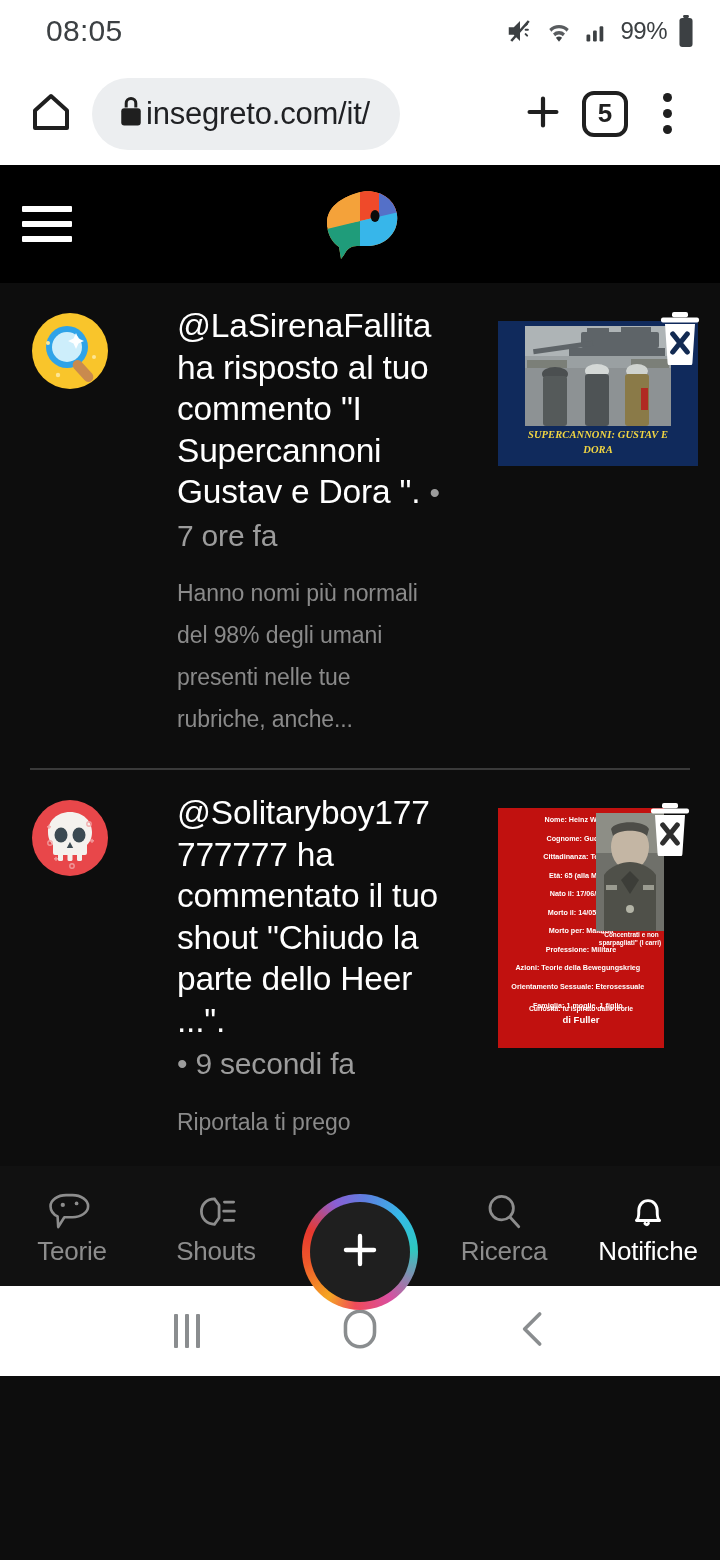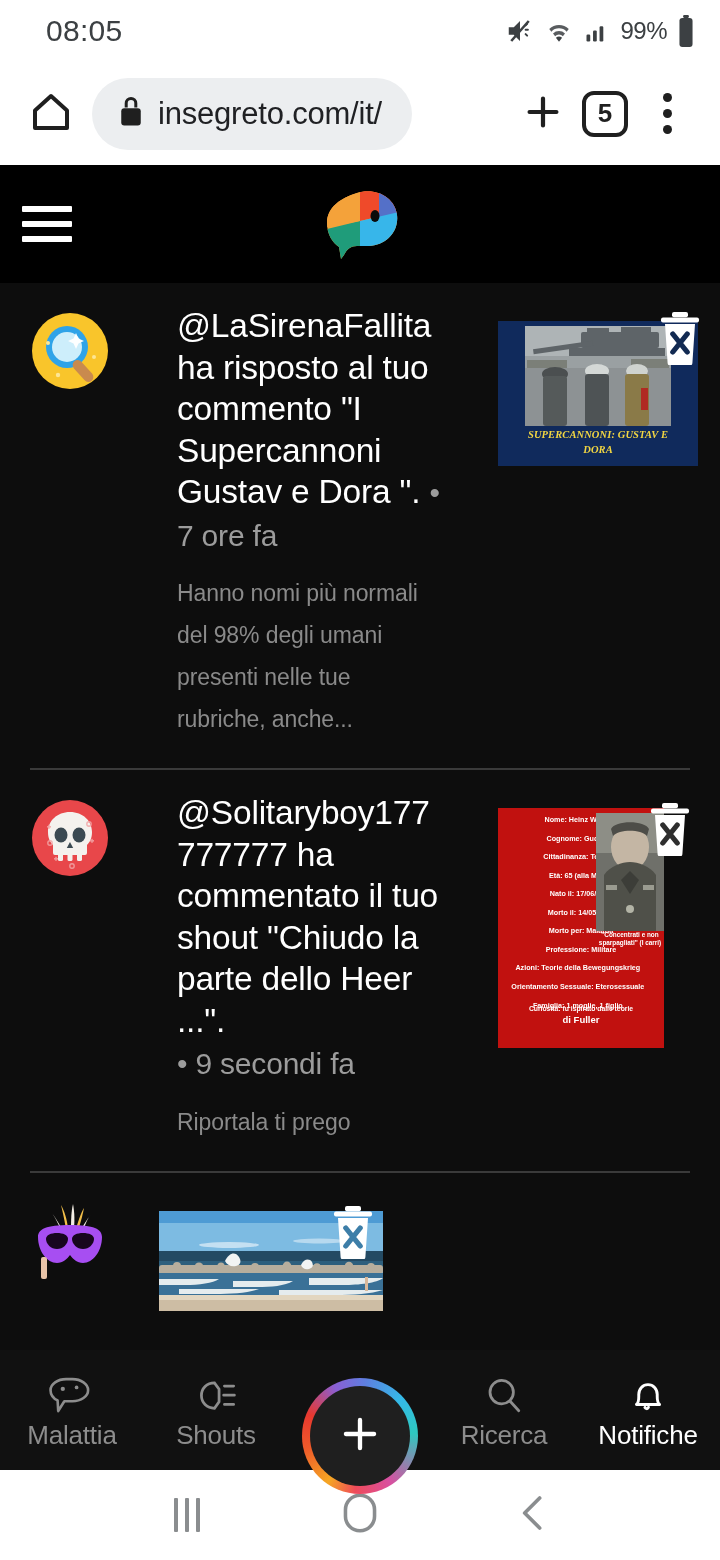--- a/index.html
+++ b/index.html
@@ -2,42 +2,42 @@
 <html><head>
 <meta charset="utf-8">
 <style>
   * { margin:0; padding:0; box-sizing:border-box; }
   html,body { width:720px; height:1560px; }
   body {
     font-family:"Liberation Sans", sans-serif;
     background:#0d0d0d;
     overflow:hidden;
   }
-  .phone { width:720px; height:1560px; position:relative; display:flex; flex-direction:column; background:#0d0d0d; }
+  .phone { width:720px; height:1376px; position:relative; display:flex; flex-direction:column; background:#0d0d0d; }
 
   
   .statusbar {
     height:62px; background:#ffffff; color:#3c4043;
     display:flex; align-items:center; justify-content:space-between;
     padding:0 24px 0 46px; flex:0 0 auto;
   }
   .sb-time { font-size:30px; font-weight:400; letter-spacing:0.3px; color:#3c4043; }
   .sb-right { display:flex; align-items:center; gap:9px; }
   .sb-right svg { display:block; }
   .sb-batt-txt { font-size:24px; color:#3c4043; letter-spacing:-0.5px; }
 
   
   .browserbar {
     height:103px; background:#ffffff; display:flex; align-items:center;
     padding:0 22px 0 20px; gap:0; flex:0 0 auto;
   }
   .btn-home { width:62px; height:62px; display:flex; align-items:center; justify-content:center; flex:0 0 auto; }
   .urlpill {
     flex:0 1 auto; height:72px; background:#eceef0; border-radius:36px;
-    display:flex; align-items:center; gap:14px; padding:0 30px 0 26px;
+    display:flex; align-items:center; gap:2px; padding:0 30px 0 26px;
     margin-left:10px; max-width:338px; overflow:hidden;
   }
   .url-text {
     font-size:31px; color:#202124; white-space:nowrap; overflow:hidden;
     text-overflow:clip; letter-spacing:-0.2px;
   }
   .tb-spacer { flex:1 1 auto; }
   .tb-btn { width:62px; height:62px; display:flex; align-items:center; justify-content:center; flex:0 0 auto; }
   .tabcount {
     width:46px; height:46px; border:4px solid #1f1f1f; border-radius:12px;
@@ -457,21 +457,21 @@
   <div class="bottomnav">
 
     <div class="navitem">
       <span class="nav-icon">
         <svg width="46" height="40" viewBox="0 0 30 26" fill="none" stroke="#8d8d8d" stroke-width="1.7" stroke-linejoin="round">
           <path d="M25.5 9.2c0 4-4.6 7.2-10.2 7.2H10l-4 6.4-.4-6.9C2.6 14.4 1 12 1 9.2 1 5.2 5.6 2 11.2 2h4.1c5.6 0 10.2 3.2 10.2 7.2z"></path>
           <circle cx="9" cy="8.4" r="1.4" fill="#8d8d8d" stroke="none"></circle>
           <circle cx="18" cy="7.4" r="1.2" fill="#8d8d8d" stroke="none"></circle>
         </svg>
       </span>
-      <span class="nav-label">Malattia</span>
+      <span class="nav-label">Teorie</span>
     </div>
 
     <div class="navitem">
       <span class="nav-icon">
         <svg width="46" height="40" viewBox="0 0 30 26" fill="none" stroke="#8d8d8d" stroke-width="1.8" stroke-linecap="round">
           <path d="M14 4.5c-5 0-8.5 3.6-8.5 8.2s3.5 8.3 8.5 8.3l3-4.2V8.6z"></path>
           <path d="M20.5 6.5h6M20 12.5h7M20.5 18.5h6"></path>
         </svg>
       </span>
       <span class="nav-label">Shouts</span>

